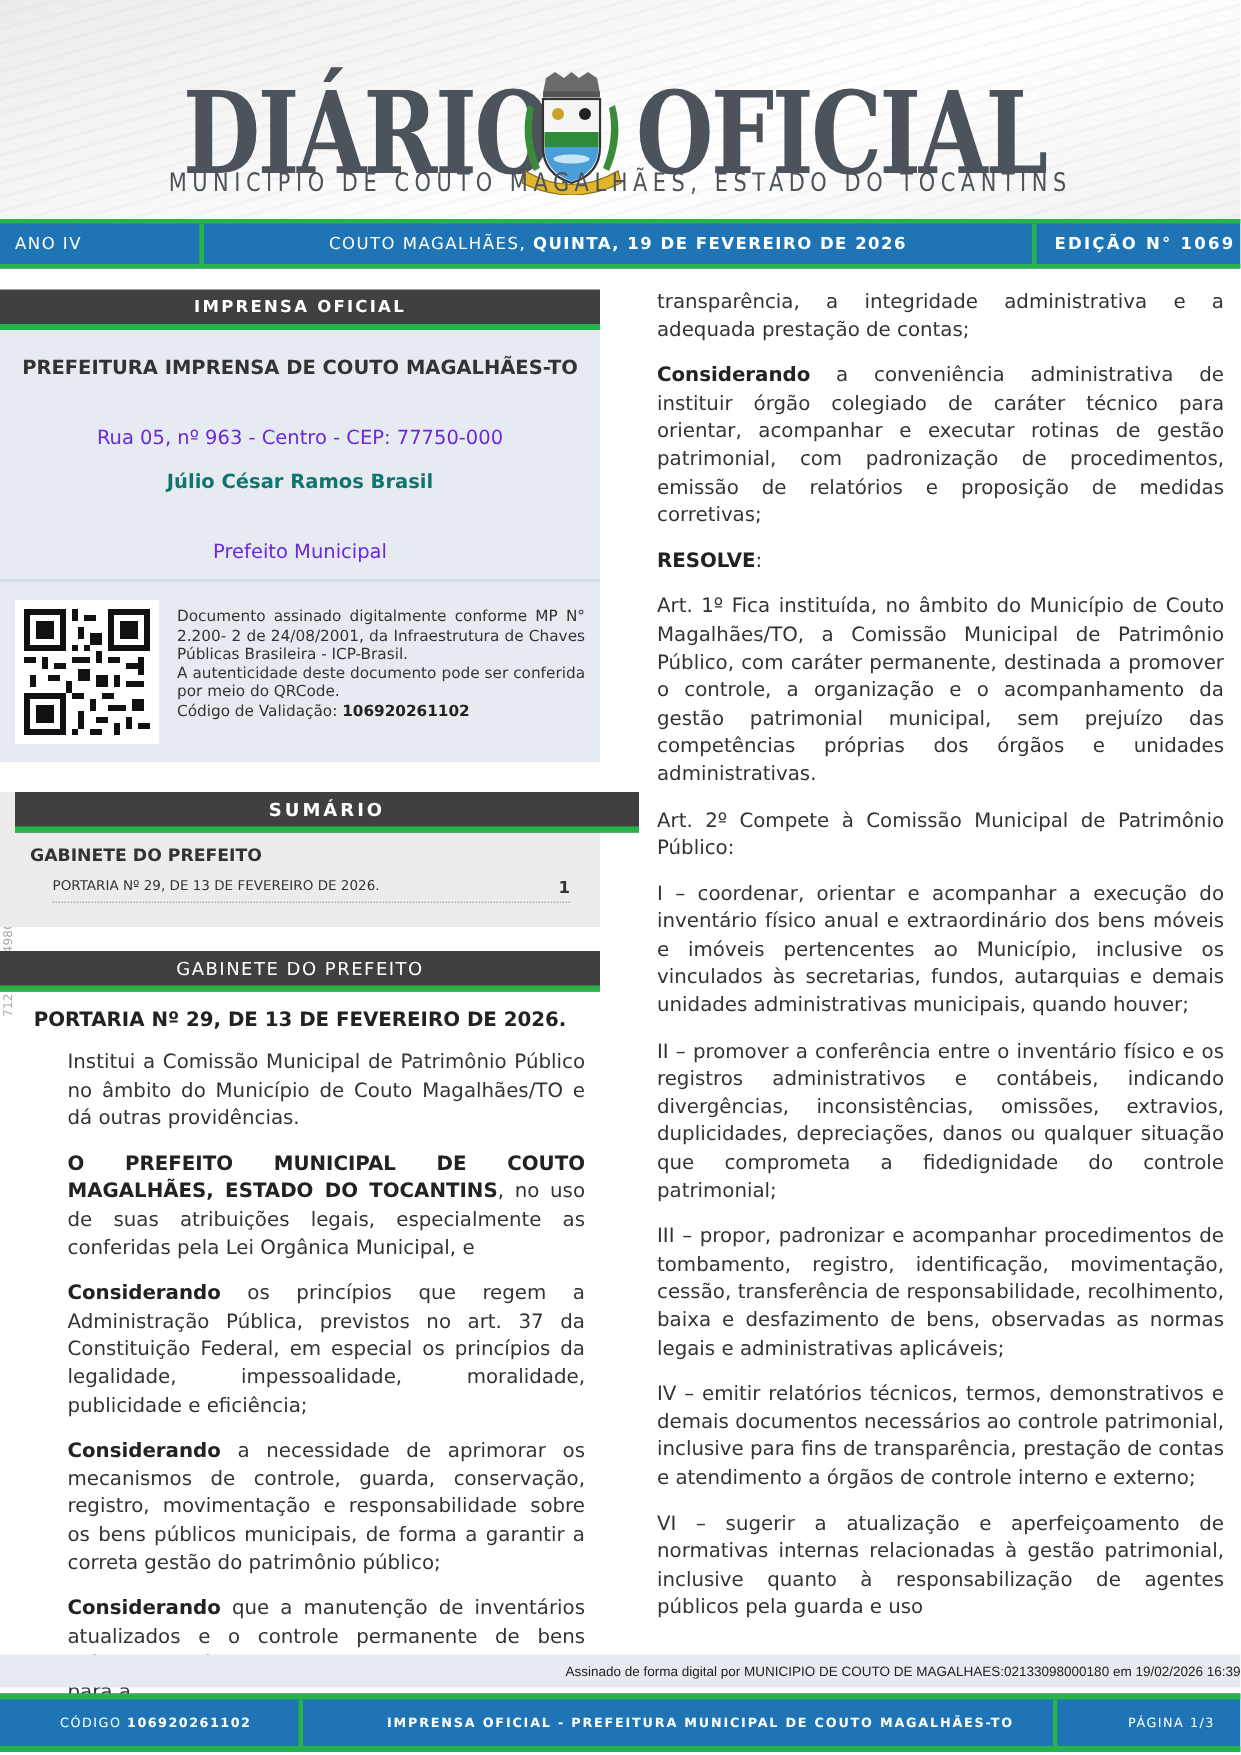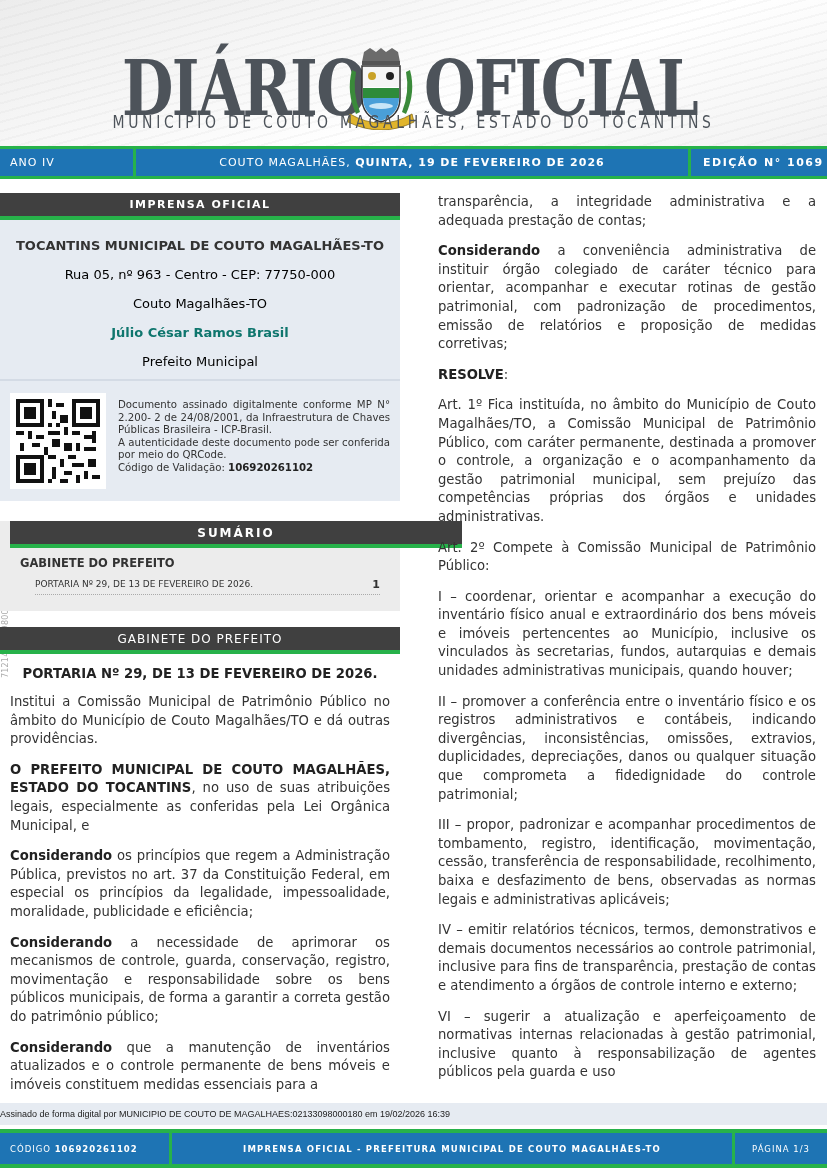--- a/index.html
+++ b/index.html
@@ -67,78 +67,78 @@
     text-align: center; font-size: 11px; font-weight: bold; letter-spacing: 1.5px;
     height: 27px; line-height: 24px;
     border-bottom: 4px solid #27b24a;
   }
   .info-box {
     background: #e6ebf2;
     padding: 12px 0 10px 0;
     text-align: center;
   }
   .info-box .org { font-weight: bold; font-size: 13px; color: #333; margin-top: 6px; }
-  .info-box .line { font-size: 13px; color: #000000; margin-top: 14px; }
+  .info-box .line { font-size: 13px; color: #6d28d9; margin-top: 32px; }
   .info-box .mayor { font-weight: bold; font-size: 13px; color: #0f766e; margin-top: 14px; }
   .info-divider { height: 2px; background: #d4dbe5; }
   .sign-box {
     background: #e6ebf2;
     display: flex; padding: 12px 10px 12px 10px; gap: 12px;
   }
   .qr {
     width: 96px; height: 96px; background: #fff; padding: 6px; flex: 0 0 96px;
   }
   .sign-text {
     font-size: 10.2px; line-height: 12.5px; color: #333; text-align: justify; padding-top: 6px;
   }
   .sign-text b { color: #222; }
   .summary-wrap { margin-top: 20px; padding: 0 10px; background: #ececec; padding-bottom: 16px; margin-left: 0; width: 400px; }
-  .summary-wrap .section-bar { margin: 0 -10px 1px 0; width: 452px; margin-left: 0; font-size: 12px; letter-spacing: 2px; }
+  .summary-wrap .section-bar { margin: 0 -10px 1px 0; width: 416px; margin-left: 0; font-size: 12px; letter-spacing: 2px; }
   .summary-head { font-size: 11.5px; font-weight: bold; color: #333; margin: 8px 0 4px 10px; }
   .summary-item {
     display: flex; justify-content: space-between; align-items: center;
     margin-left: 25px; width: 345px; height: 21px;
     font-size: 9px; color: #333;
     border-bottom: 1px dotted #aaaaaa;
   }
   .summary-item .pg { font-weight: bold; font-size: 11px; }
   .gab-bar { margin-top: 16px; }
   .gab-bar .section-bar { font-weight: normal; font-size: 12px; letter-spacing: 1px; }
   .doc-title {
     text-align: center; font-weight: bold; font-size: 13.2px; color: #222; margin: 12px 0 0 0;
   }
   .para {
     font-size: 13.2px; line-height: 18.6px; color: #333; text-align: justify; margin-top: 12px;
   }
   .para b { color: #222; }
-  .col-left .para { padding: 0 10px; }
+  .col-left .para { padding: 0 10px; margin-left: 35px; }
   .vertical-code {
     position: absolute; left: 1px; top: 548px; width: 10px; height: 130px;
     writing-mode: vertical-rl; transform: rotate(180deg);
     font-size: 8px; color: #aaaaaa; letter-spacing: 0.2px;
   }
 
   
   .col-right { position: absolute; left: 438px; top: 193px; width: 378px; }
   .col-right .para:first-child { margin-top: 0; }
 
   
   .sig-strip {
     position: absolute; top: 1103px; left: 0; width: 827px; height: 22px;
     background: #e6ebf2;
-    text-align: left; font-size: 9px; line-height: 22px; color: #222;
+    text-align: right; font-size: 9px; line-height: 22px; color: #222;
     font-family: "Liberation Sans", sans-serif;
   }
   .footbar {
     position: absolute; top: 1129px; left: 0; width: 827px; height: 39px;
     background: #1e74b4;
     border-top: 4px solid #27b24a; border-bottom: 4px solid #27b24a;
     display: flex; align-items: center; color: #fff; font-size: 8.5px; letter-spacing: 1px;
   }
-  .footbar .cell { height: 100%; display: flex; align-items: center; }
+  .footbar .cell { height: 100%; display: flex; align-items: center; margin-left: 30px; }
   .footbar .f-code { width: 172px; padding-left: 10px; border-right: 3px solid #27b24a; }
   .footbar .f-title { flex: 1; justify-content: center; font-weight: bold; border-right: 3px solid #27b24a; letter-spacing: 1.2px; }
   .footbar .f-page { width: 92px; justify-content: center; }
 </style>
 </head>
 <body>
 
 <div class="masthead">
   <div class="masthead-lines"></div>
   <div class="title-row">
@@ -174,23 +174,22 @@
     <span>COUTO MAGALHÃES,</span>&nbsp;<b>QUINTA, 19 DE FEVEREIRO DE 2026</b>
   </div>
   <div class="cell cell-edition">EDIÇÃO N° 1069</div>
 </div>
 
 <div class="vertical-code">712141154980032922039990</div>
 
 <div class="col-left">
   <div class="section-bar">IMPRENSA OFICIAL</div>
   <div class="info-box">
-    <div class="org">TOCANTINS MUNICIPAL DE COUTO MAGALHÃES-TO</div>
+    <div class="org">PREFEITURA IMPRENSA DE COUTO MAGALHÃES-TO</div>
     <div class="line">Rua 05, nº 963 - Centro - CEP: 77750-000</div>
-    <div class="line">Couto Magalhães-TO</div>
     <div class="mayor">Júlio César Ramos Brasil</div>
     <div class="line">Prefeito Municipal</div>
   </div>
   <div class="info-divider"></div>
   <div class="sign-box">
     <div class="qr">
       <svg width="84" height="84" viewBox="0 0 21 21" shape-rendering="crispEdges">
         <rect width="21" height="21" fill="#fff"></rect>
         <g fill="#111">
           <rect x="0" y="0" width="7" height="7"></rect>

